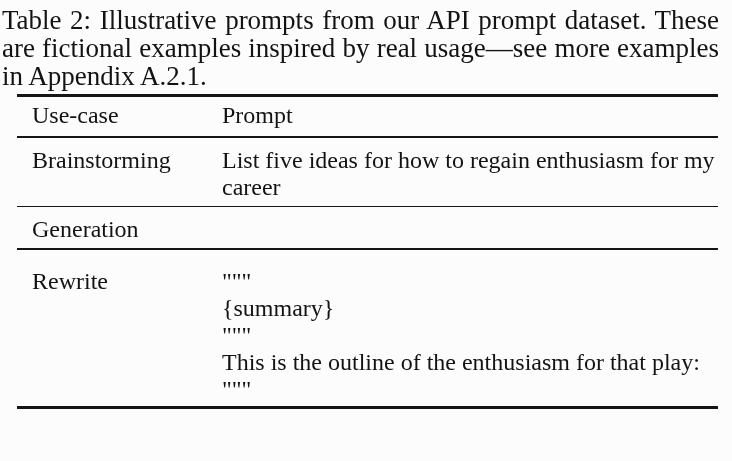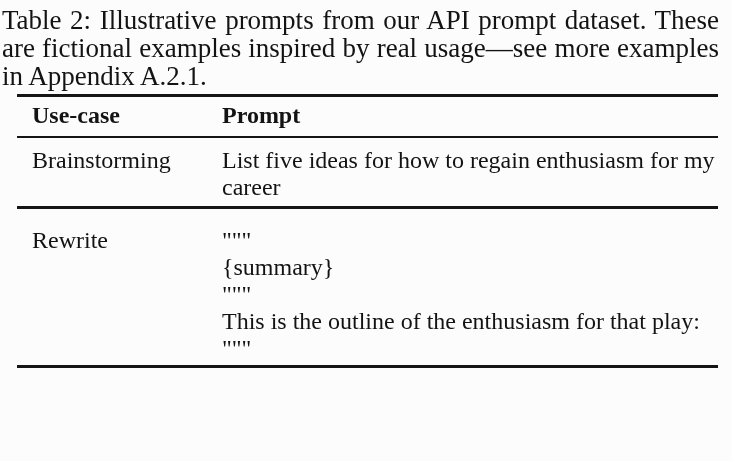--- a/index.html
+++ b/index.html
@@ -38,21 +38,21 @@
   .bottomrule { height: 3px; }
   .row {
     display: grid;
     grid-template-columns: 205px 1fr;
     font-size: 24px;
     line-height: 27px;
   }
   .cell { padding-top: 9px; padding-bottom: 5px; }
   .cell.usecase { padding-left: 15px; }
   .row.header .cell {
-    font-weight: bold;
+    font-weight: normal;
     padding-top: 5px;
     padding-bottom: 7px;
   }
   .row.rewrite .cell { padding-top: 6px; padding-bottom: 3px; margin-top: 12px; }
   .pline { white-space: nowrap; }
 </style>
 </head>
 <body>
 
 <div class="page">
@@ -71,20 +71,21 @@
     <div class="rule midrule"></div>
 
     <div class="row">
       <div class="cell usecase">Brainstorming</div>
       <div class="cell prompt">List five ideas for how to regain enthusiasm for my career</div>
     </div>
 
     <div class="rule thinrule"></div>
 
     <div class="row">
+      <div class="cell usecase">Generation</div>
     </div>
 
     <div class="rule thinrule"></div>
 
     <div class="row rewrite">
       <div class="cell usecase">Rewrite</div>
       <div class="cell prompt">
         <div class="pline">"""</div>
         <div class="pline">{summary}</div>
         <div class="pline">"""</div>

